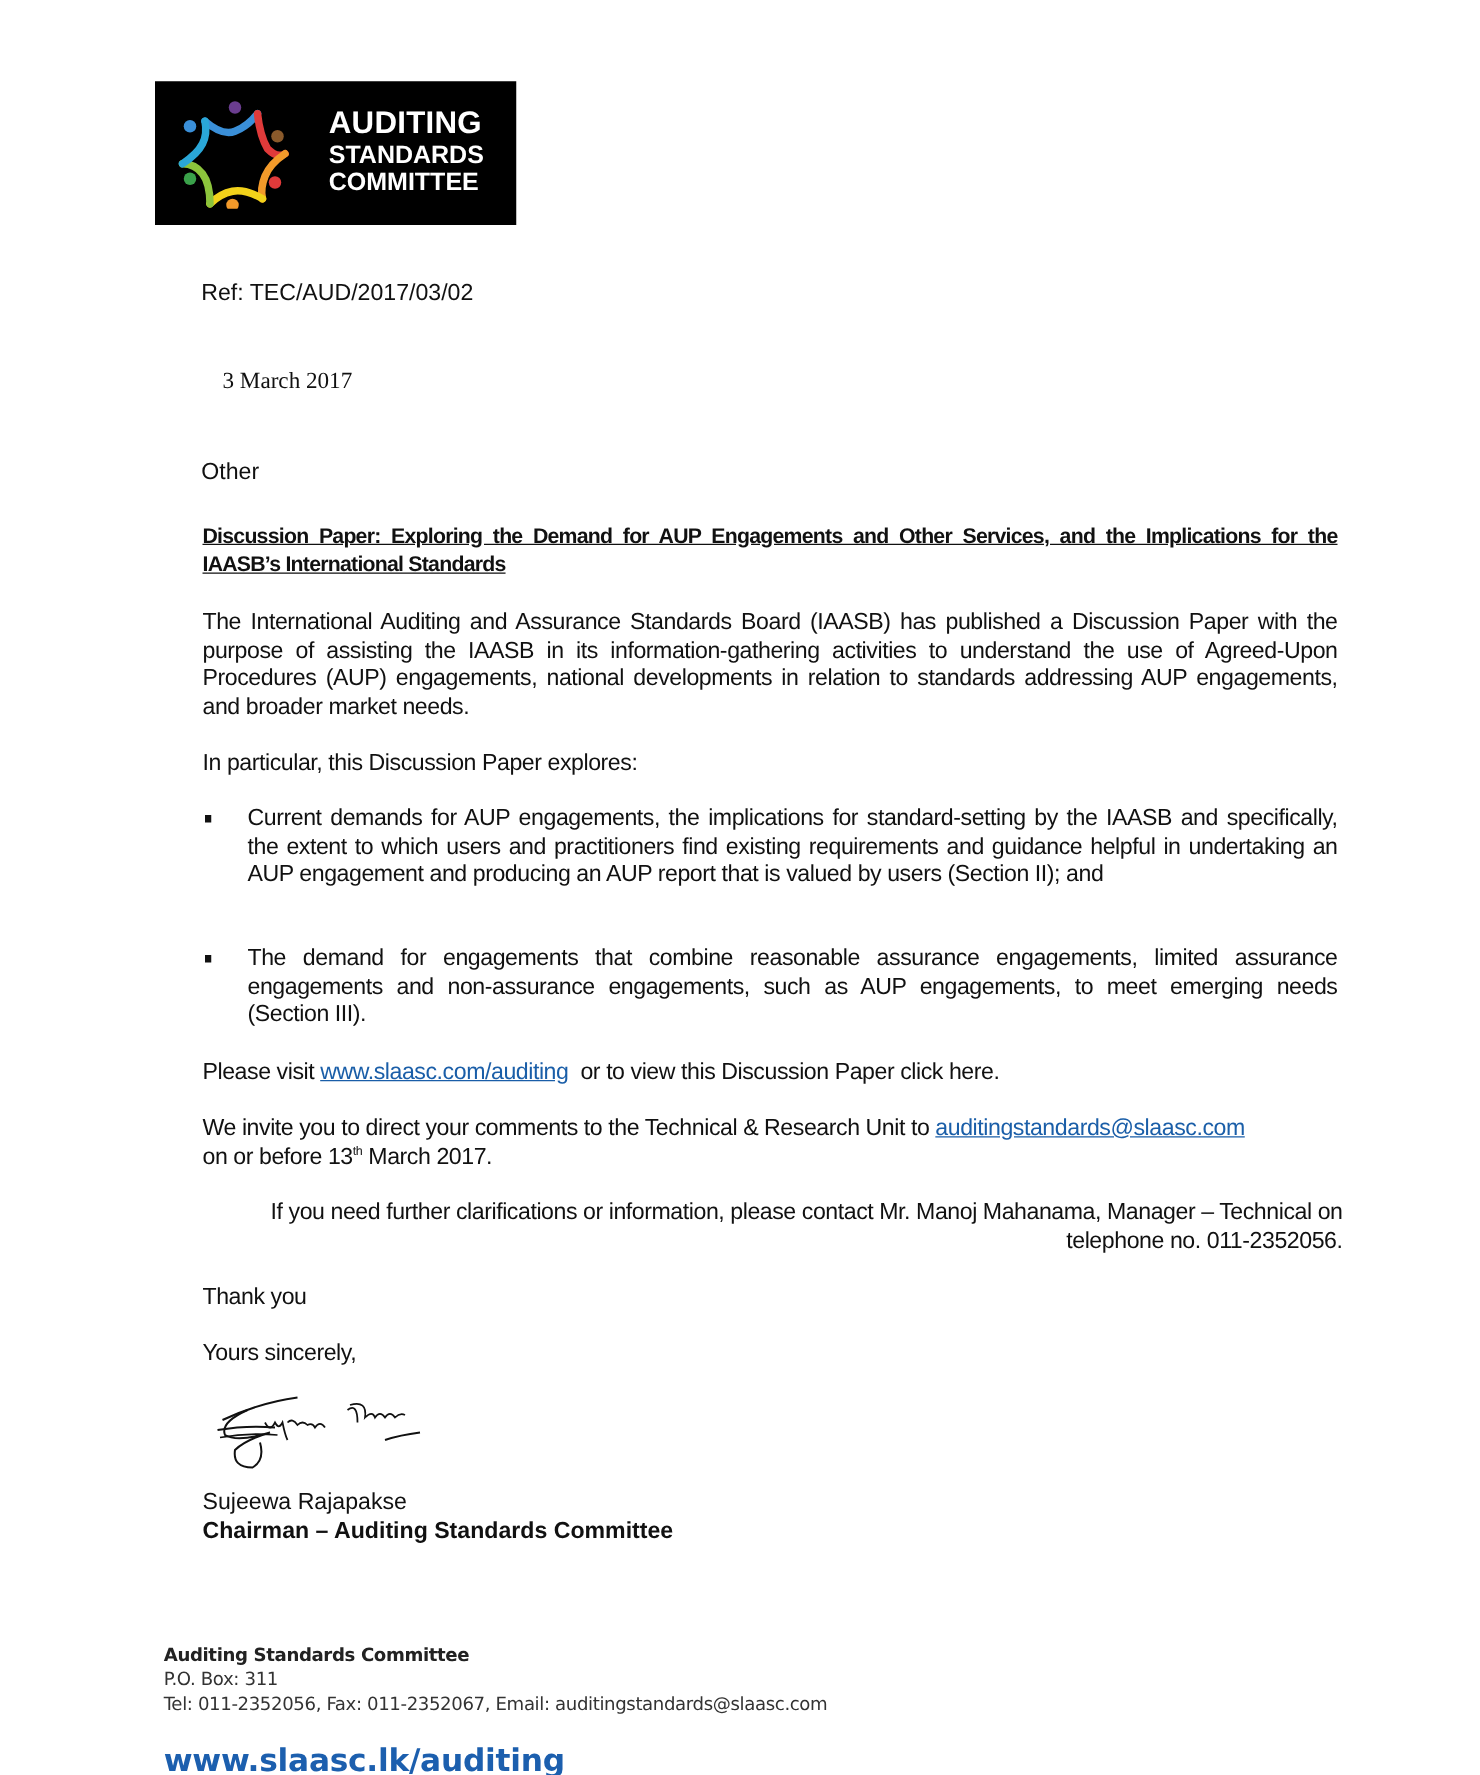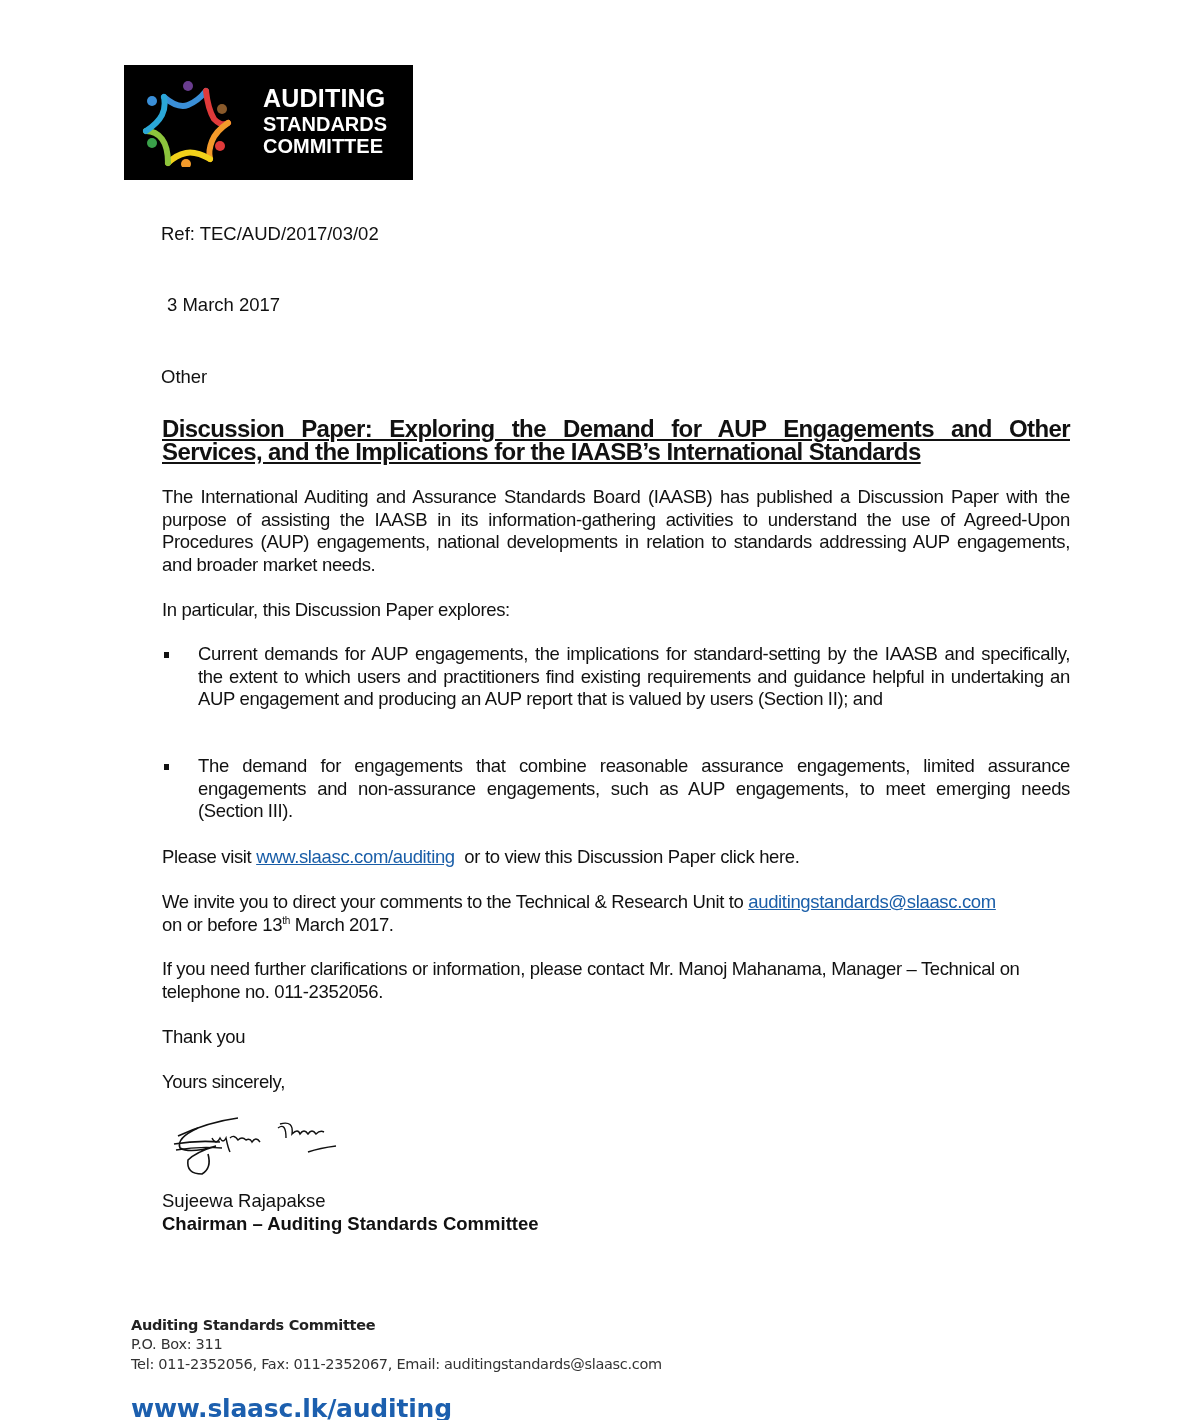--- a/index.html
+++ b/index.html
@@ -58,21 +58,21 @@
       line-height: 22.5px;
       text-align: justify;
       font-family: "Liberation Sans", sans-serif;
       letter-spacing: -0.35px;
     }
     .subject {
       position: absolute;
       left: 162px;
       top: 418px;
       width: 908px;
-      font-size: 24px;
+      font-size: 17px;
       line-height: 22.5px;
       font-weight: bold;
       text-decoration: underline;
       text-align: justify;
       text-align-last: left;
       letter-spacing: -0.6px;
     }
     .bullet {
       position: absolute;
       left: 162px;
@@ -146,21 +146,21 @@
     <path d="M4 52 Q16 44 20 36 Q24 28 22 18" stroke="#2aa7d8" stroke-width="6" fill="none" stroke-linecap="round"></path>
   </svg>
   <div class="logo-text">
     <span class="l1">AUDITING</span>
     <span class="l2">STANDARDS</span>
     <span class="l3">COMMITTEE</span>
   </div>
 </div>
 
 <div class="text" style="left:161px; top:223px;">Ref: TEC/AUD/2017/03/02</div>
-<div class="text" style="left:167px; top:294px;">3 March 2017</div>
+<div class="text" style="left:178px; top:294px;font-family:Liberation Serif, serif;">3 March 2017</div>
 <div class="text" style="left:161px; top:366px;">Other</div>
 
 <div class="subject">Discussion Paper: Exploring the Demand for AUP Engagements and Other Services, and the Implications for the IAASB’s International Standards</div>
 
 <div class="para" style="top:486px;">The International Auditing and Assurance Standards Board (IAASB) has published a Discussion Paper with the purpose of assisting the IAASB in its information-gathering activities to understand the use of Agreed-Upon Procedures (AUP) engagements, national developments in relation to standards addressing AUP engagements, and broader market needs.</div>
 
 <div class="para" style="top:599px;">In particular, this Discussion Paper explores:</div>
 
 <div class="bullet" style="top:643px;">
   <span class="dot"></span>
@@ -173,21 +173,21 @@
 
 <div class="para" style="top:846px;">
   <span>Please visit </span><a class="link" href="#">www.slaasc.com/auditing</a><span style="white-space:pre;">  or to view this Discussion Paper click here.</span>
 </div>
 
 <div class="para" style="top:891px; text-align:left;">
   <span>We invite you to direct your comments to the Technical &amp; Research Unit to </span><a class="link" href="#">auditingstandards@slaasc.com</a><br>
   <span>on or before 13</span><sup>th</sup><span> March 2017.</span>
 </div>
 
-<div class="para" style="top:958px; text-align:left; width:912px;">If you need further clarifications or information, please contact Mr. Manoj Mahanama, Manager – Technical on telephone no. 011-2352056.</div>
+<div class="para" style="top:958px; text-align:right; width:912px;">If you need further clarifications or information, please contact Mr. Manoj Mahanama, Manager – Technical on telephone no. 011-2352056.</div>
 
 <div class="para" style="top:1026px;">Thank you</div>
 <div class="para" style="top:1071px;">Yours sincerely,</div>
 
 <svg class="signature" viewBox="0 0 200 75">
   <path d="M10 28 Q40 14 70 10" stroke="#111" stroke-width="1.6" fill="none"></path>
   <path d="M30 20 Q8 30 12 40 Q22 46 48 38 Q28 44 20 52 Q18 66 34 66 Q44 60 40 46" stroke="#111" stroke-width="1.6" fill="none"></path>
   <path d="M6 36 Q30 32 52 34" stroke="#111" stroke-width="1.6" fill="none"></path>
   <path d="M8 42 Q30 38 54 40" stroke="#111" stroke-width="1.4" fill="none"></path>
   <path d="M44 30 q4 8 8 0 q3 6 6 0 q2 10 4 14 M62 30 q4 -4 8 2 q4 -4 8 0 q4 -2 6 2 q4 -6 8 0" stroke="#111" stroke-width="1.4" fill="none"></path>

